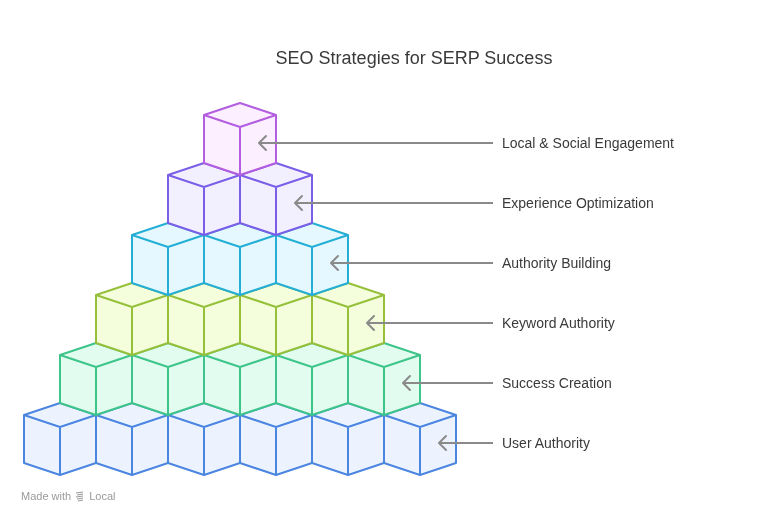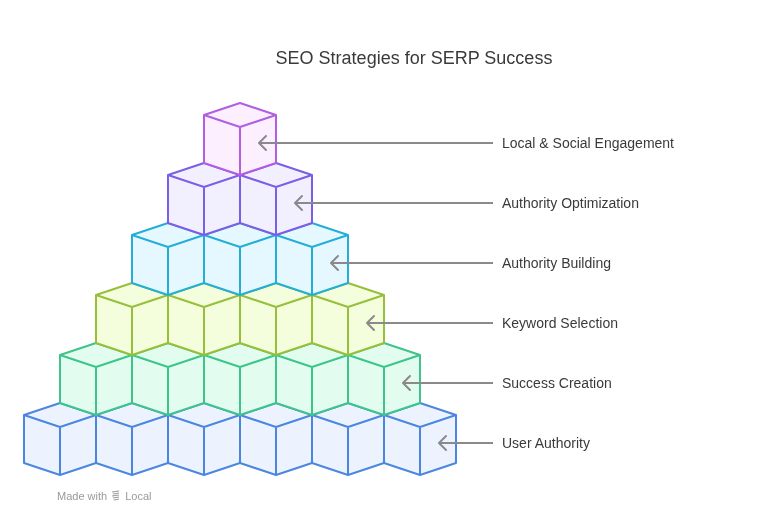--- a/index.html
+++ b/index.html
@@ -1,20 +1,20 @@
 <!DOCTYPE html>
 <html><head>
 <meta charset="utf-8">
 <style>
   html, body { margin: 0; padding: 0; background: #ffffff; }
   body { width: 780px; height: 522px; position: relative; overflow: hidden; font-family: "Liberation Sans", "DejaVu Sans", sans-serif; }
   #title { position: absolute; left: 0; width: 828px; top: 48px; text-align: center; font-size: 18px; color: #3a3a3a; }
   #diagram { position: absolute; left: 0; top: 0; }
   .label { position: absolute; left: 502px; font-size: 14px; color: #3a3a3a; white-space: nowrap; line-height: 22px; }
-  #footer { position: absolute; left: 21px; top: 490px; font-size: 11px; color: #9a9a9a; display: flex; gap: 4px; margin-left: 36px; }
+  #footer { position: absolute; left: 21px; top: 490px; font-size: 11px; color: #9a9a9a; display: flex; align-items: center; gap: 4px; }
   #footer svg { display: block; }
 </style>
 </head>
 <body>
 
 <div id="title">SEO Strategies for SERP Success</div>
 
 <svg id="diagram" width="780" height="522" xmlns="http://www.w3.org/2000/svg">
     <g>
       <g>
@@ -132,23 +132,23 @@
       <line x1="403" y1="383" x2="493" y2="383" stroke="#8a8a8a" stroke-width="2"></line>
       <path d="M410,376 L403,383 L410,390" fill="none" stroke="#8a8a8a" stroke-width="2" stroke-linecap="round" stroke-linejoin="round"></path>
     </g>
     <g>
       <line x1="439" y1="443" x2="493" y2="443" stroke="#8a8a8a" stroke-width="2"></line>
       <path d="M446,436 L439,443 L446,450" fill="none" stroke="#8a8a8a" stroke-width="2" stroke-linecap="round" stroke-linejoin="round"></path>
     </g>
   </svg>
 
 <div class="label" style="top:132px">Local &amp; Social Engagement</div>
-<div class="label" style="top:192px">Authority Optimization</div>
+<div class="label" style="top:192px">Experience Optimization</div>
 <div class="label" style="top:252px">Authority Building</div>
-<div class="label" style="top:312px">Keyword Selection</div>
+<div class="label" style="top:312px">Keyword Authority</div>
 <div class="label" style="top:372px">Success Creation</div>
 <div class="label" style="top:432px">User Authority</div>
 
 <div id="footer">
   <span>Made with</span>
   <svg width="10" height="11" viewBox="0 0 10 11">
     <path d="M1 2 L8 1 M2 4 L8 3 M1 6 L8 5 M2 8 L8 7 M3 10 L8 9" stroke="#9a9a9a" stroke-width="1.2" fill="none"></path>
   </svg>
   <span>Local</span>
 </div>

